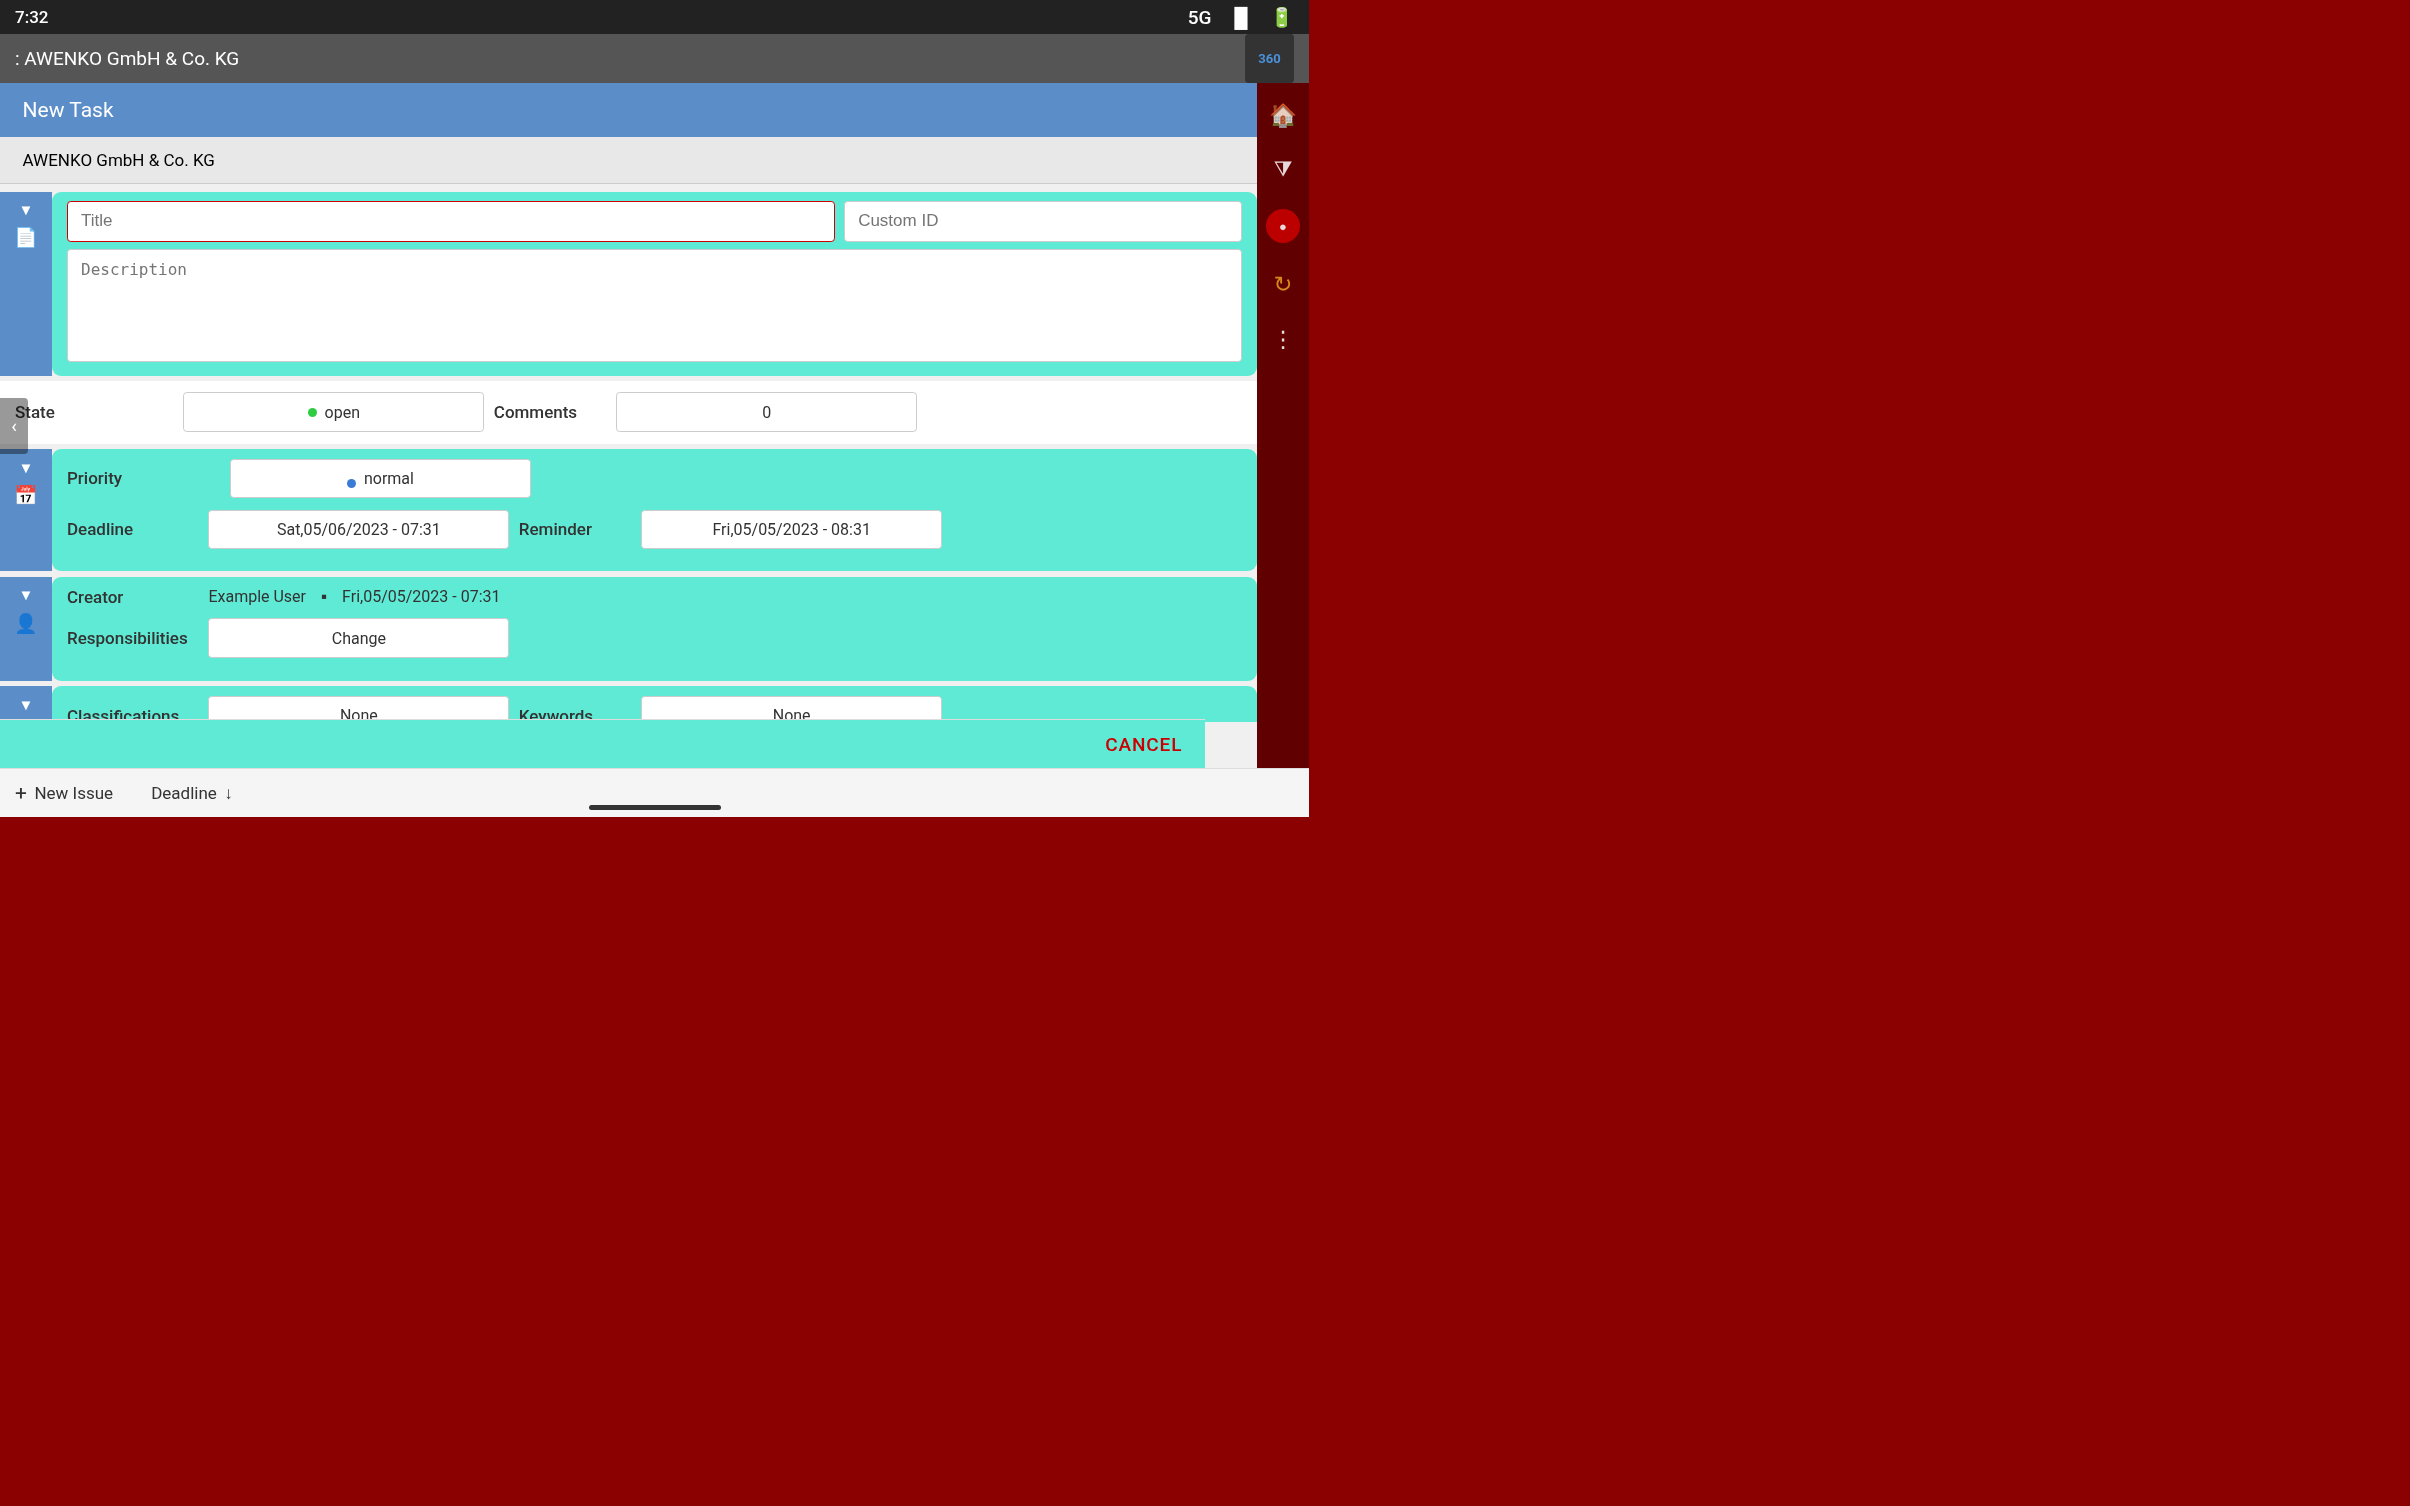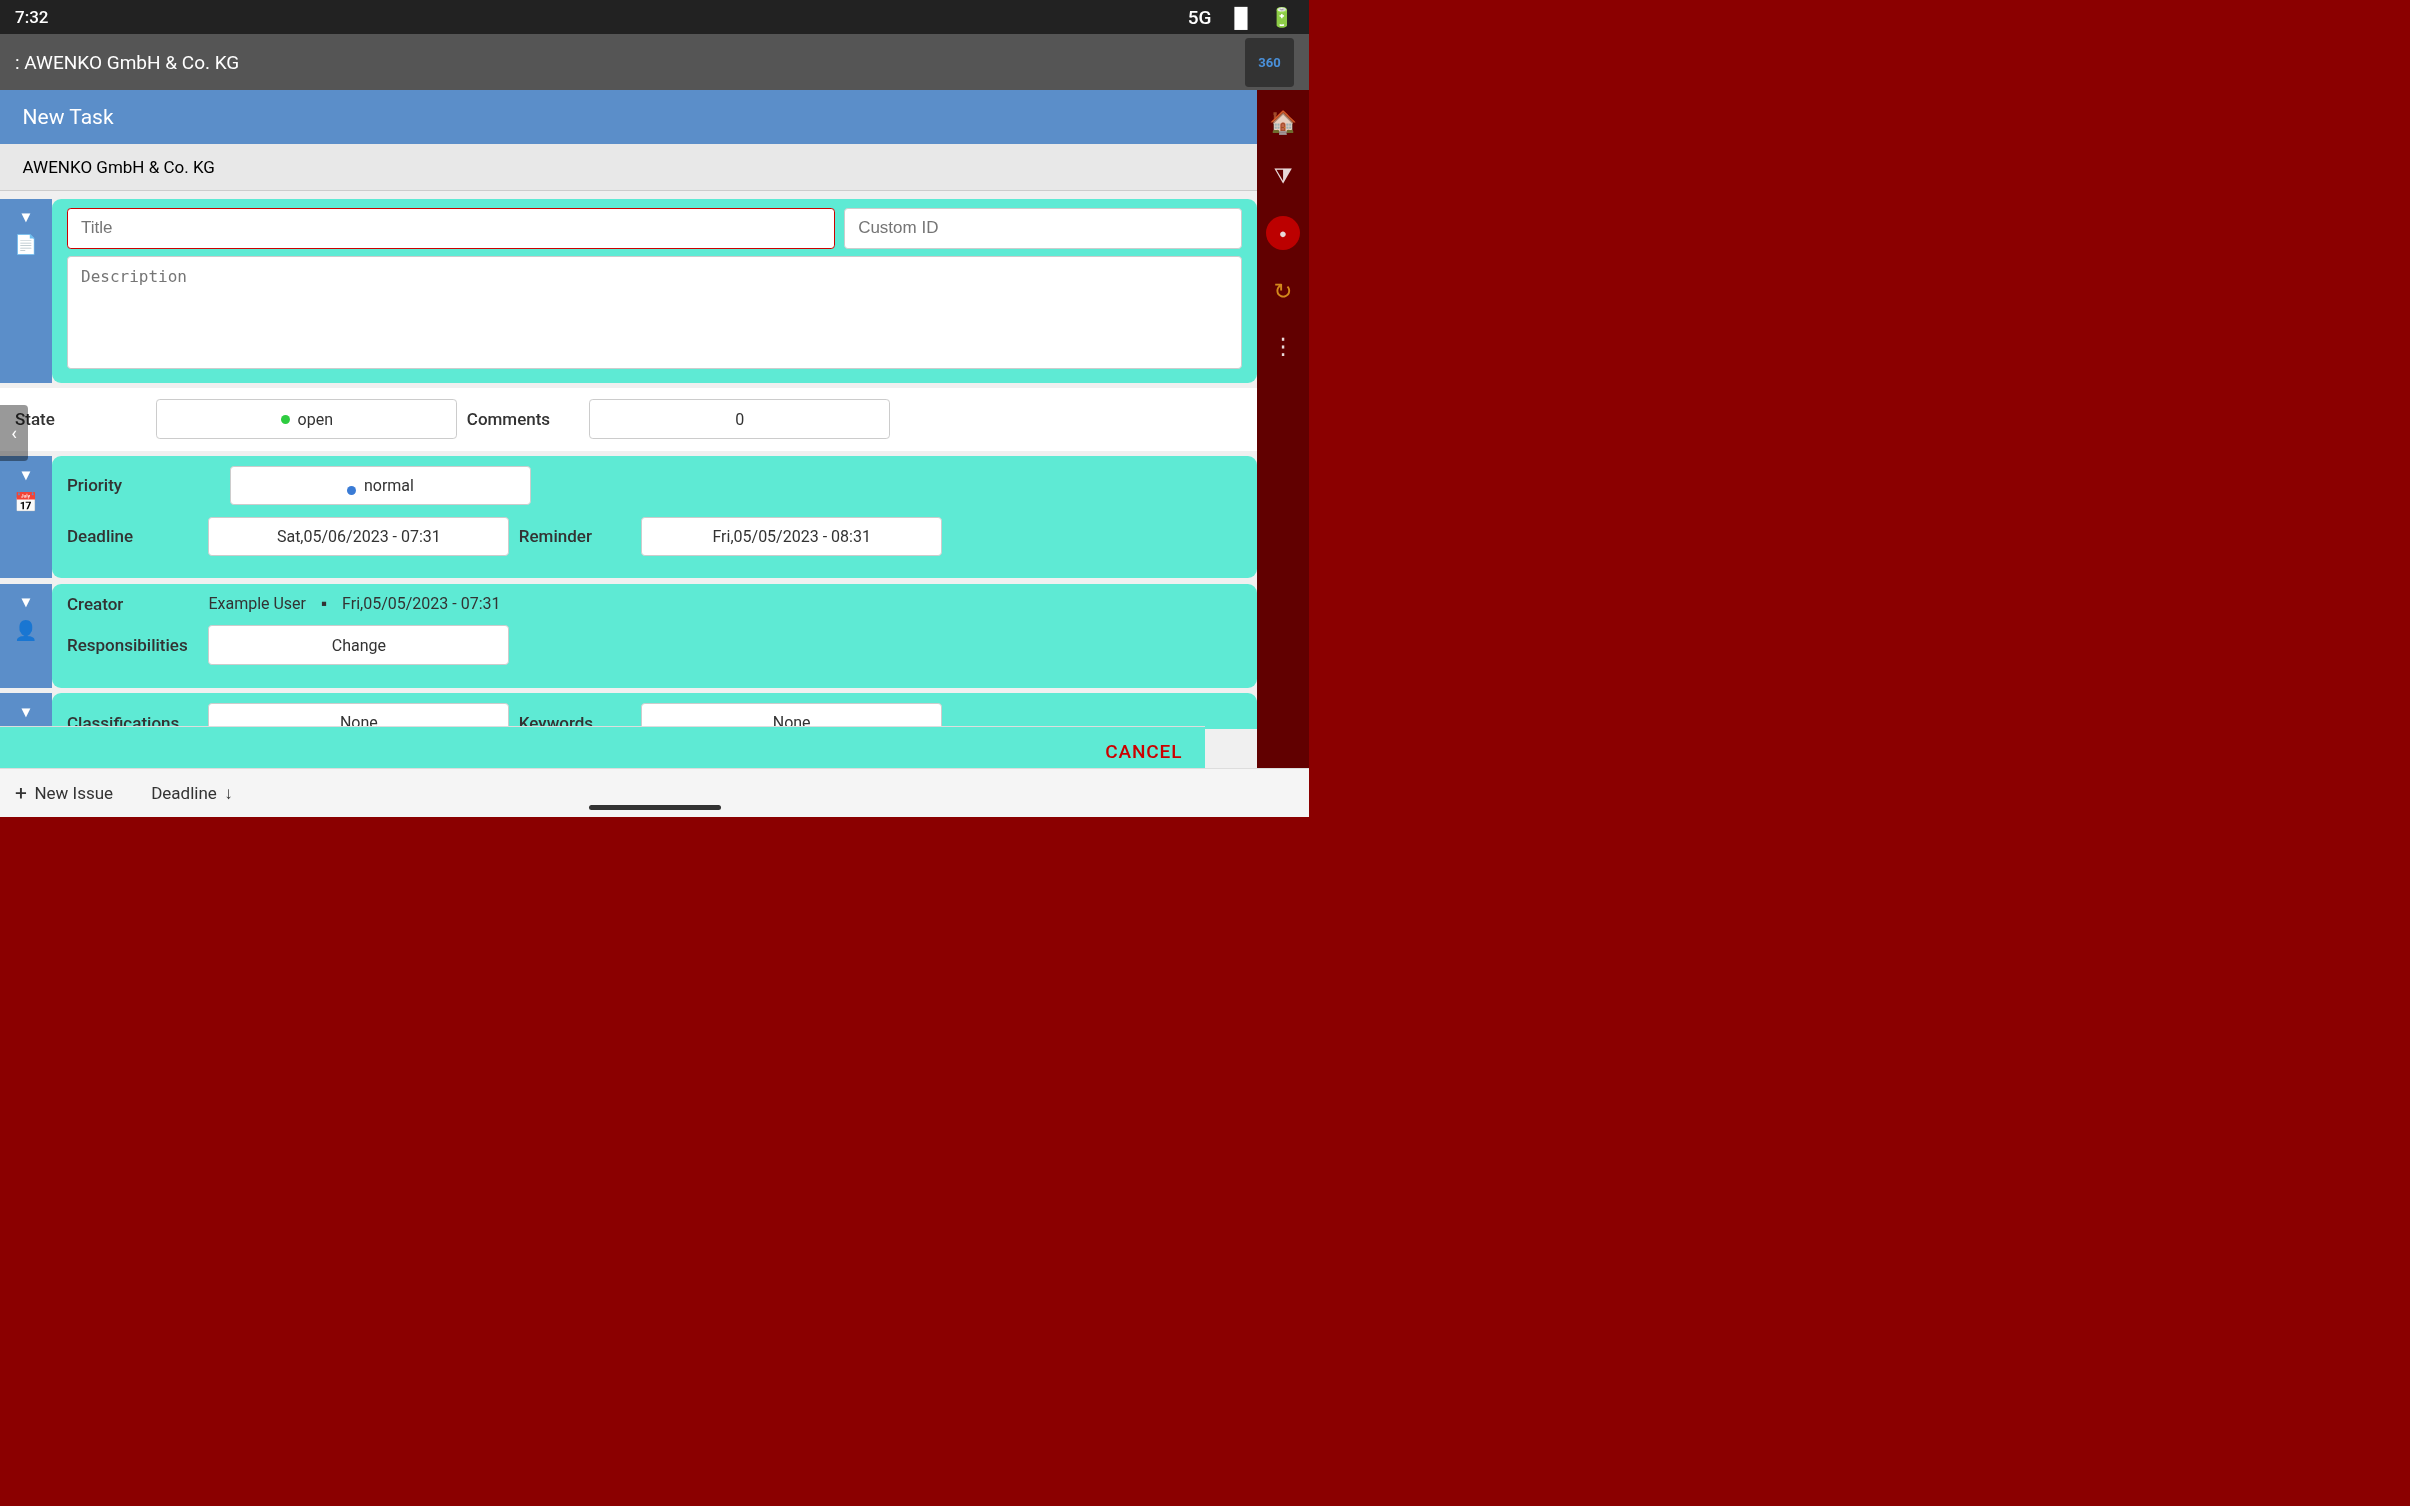--- a/index.html
+++ b/index.html
@@ -29,21 +29,21 @@
     .status-bar-right {
       display: flex;
       align-items: center;
       gap: 16px;
       font-size: 19px;
     }
 
     
     .app-header {
       background: #555;
-      height: 56px;
+      height: 49px;
       display: flex;
       align-items: center;
       justify-content: space-between;
       padding: 0 15px;
       position: relative;
       z-index: 99;
     }
     .app-header-title {
       color: #fff;
       font-size: 19px;
@@ -417,21 +417,21 @@
           
           <textarea class="description-area" placeholder="Description" style=""></textarea>
         </div>
       </div>
 
       <div style="height: 5.6px; background:#f0f0f0;"></div>
 
       <div style="background:#fff; padding: 11.3px 15px 11.3px 15px;">
         <div class="two-field-row">
           <span class="field-label">State</span>
-          <div class="field-value-btn" style="max-width:301px;">
+          <div class="field-value-btn" style="max-width:301px;margin-left:27px;">
             <span class="state-dot dot-green"></span>
             <span>open</span>
           </div>
           <div class="right-pair">
             <span class="field-label">Comments</span>
             <div class="field-value-number" style="max-width:301px; text-align:center;">0</div>
           </div>
         </div>
       </div>
 

